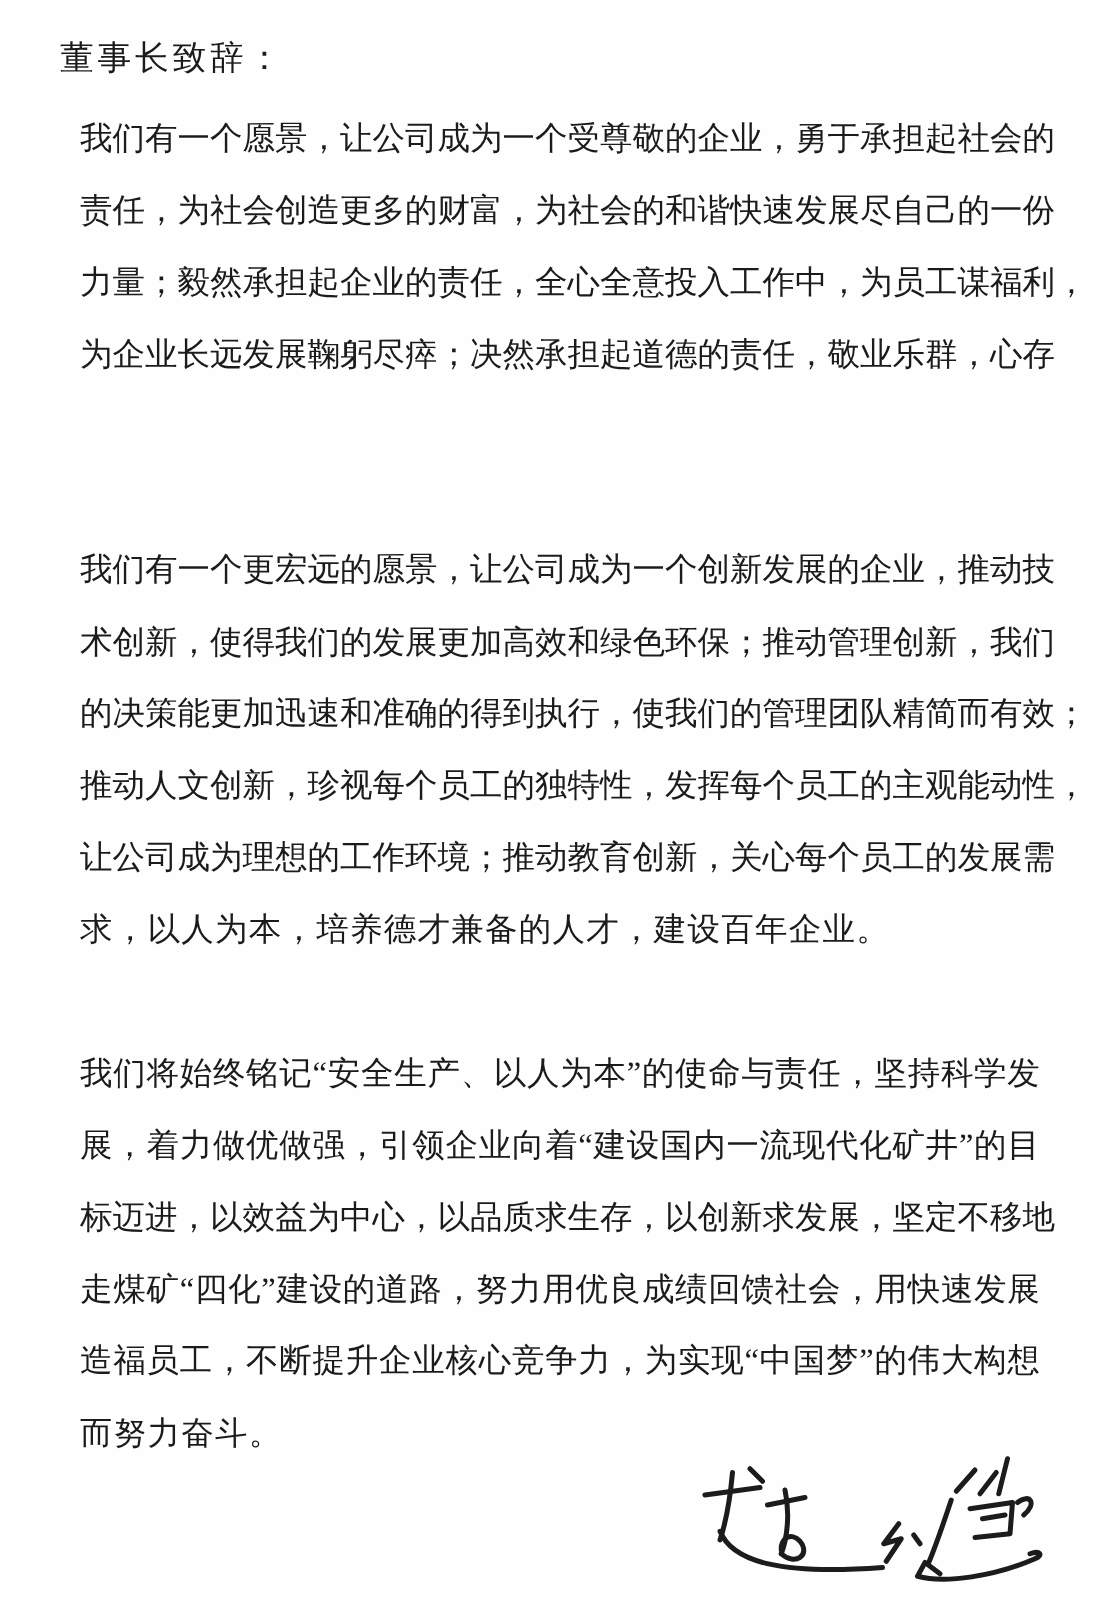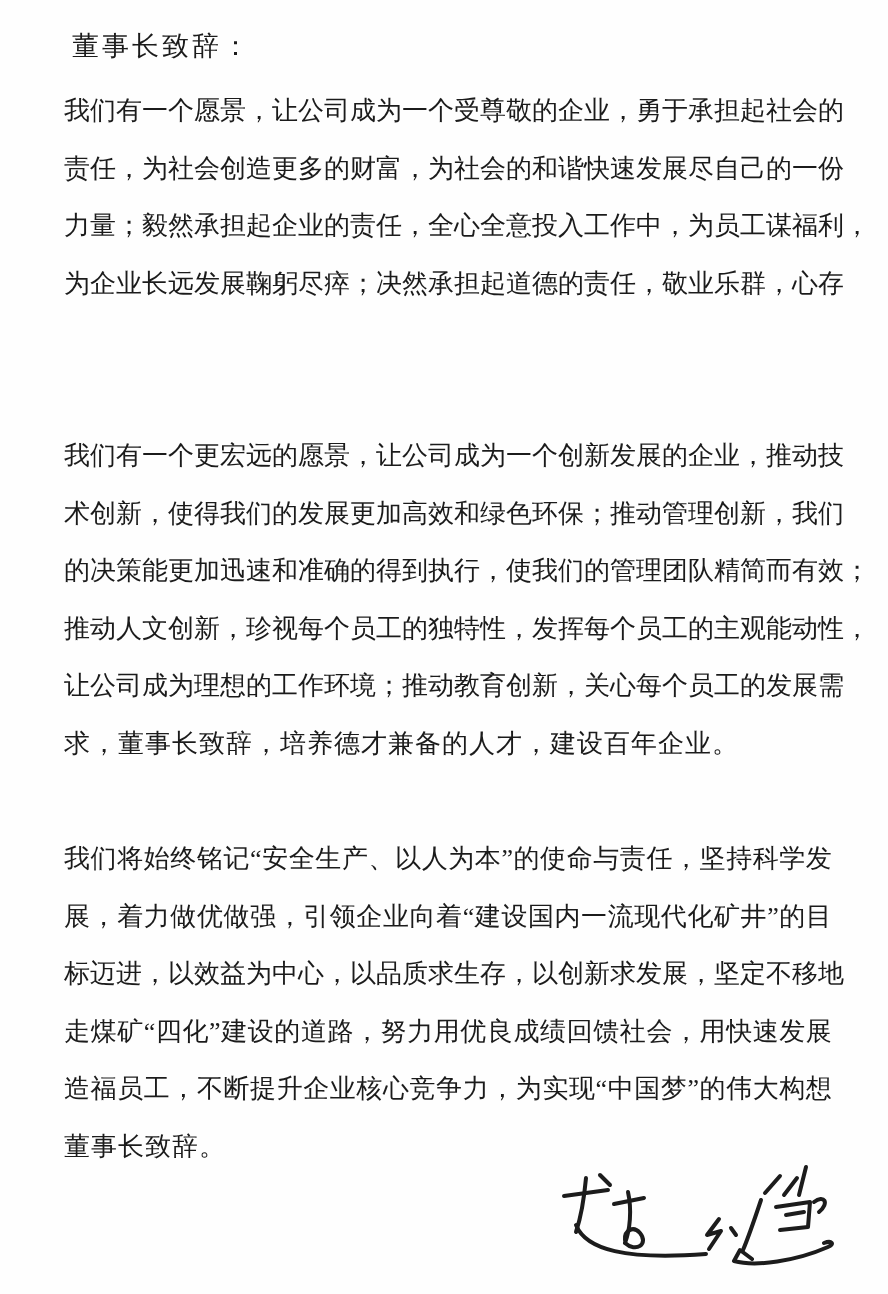--- a/index.html
+++ b/index.html
@@ -11,21 +11,21 @@
     position: relative;
     width: 888px;
     height: 1294px;
     background: #fefefe;
     font-family: "Liberation Serif", serif;
     color: #1b1b1b;
     overflow: hidden;
   }
   .doc-title {
     position: absolute;
-    left: 72px;
+    left: 48px;
     top: 28px;
     font-size: 27px;
     letter-spacing: 3px;
     white-space: nowrap;
     font-weight: 500;
   }
   .para {
     position: absolute;
     left: 64px;
     width: 768px;
@@ -358,21 +358,21 @@
         <span>心</span>
         <span>每</span>
         <span>个</span>
         <span>员</span>
         <span>工</span>
         <span>的</span>
         <span>发</span>
         <span>展</span>
         <span>需</span>
       </div>
-    <div class="line">求，董事长致辞，培养德才兼备的人才，建设百年企业。</div>
+    <div class="line">求，以人为本，培养德才兼备的人才，建设百年企业。</div>
   </div>
 
   <div class="para" id="para3">
     <div class="line fill">
         <span>我</span>
         <span>们</span>
         <span>将</span>
         <span>始</span>
         <span>终</span>
         <span>铭</span>
@@ -522,21 +522,21 @@
         <span>中</span>
         <span>国</span>
         <span>梦</span>
         <span>”</span>
         <span>的</span>
         <span>伟</span>
         <span>大</span>
         <span>构</span>
         <span>想</span>
       </div>
-    <div class="line">董事长致辞。</div>
+    <div class="line">而努力奋斗。</div>
   </div>
 
   <svg class="signature" viewBox="0 0 290 115" aria-label="signature">
 
     <path d="M30,23 C28,45 25,62 20,77"></path>
     <path d="M8,41 L52,35"></path>
     <path d="M44,20 L54,30"></path>
     <path d="M20,70 C30,95 70,105 150,99"></path>
     <path d="M72,37 C76,55 74,75 69,88"></path>
     <path d="M58,49 L88,43"></path>

